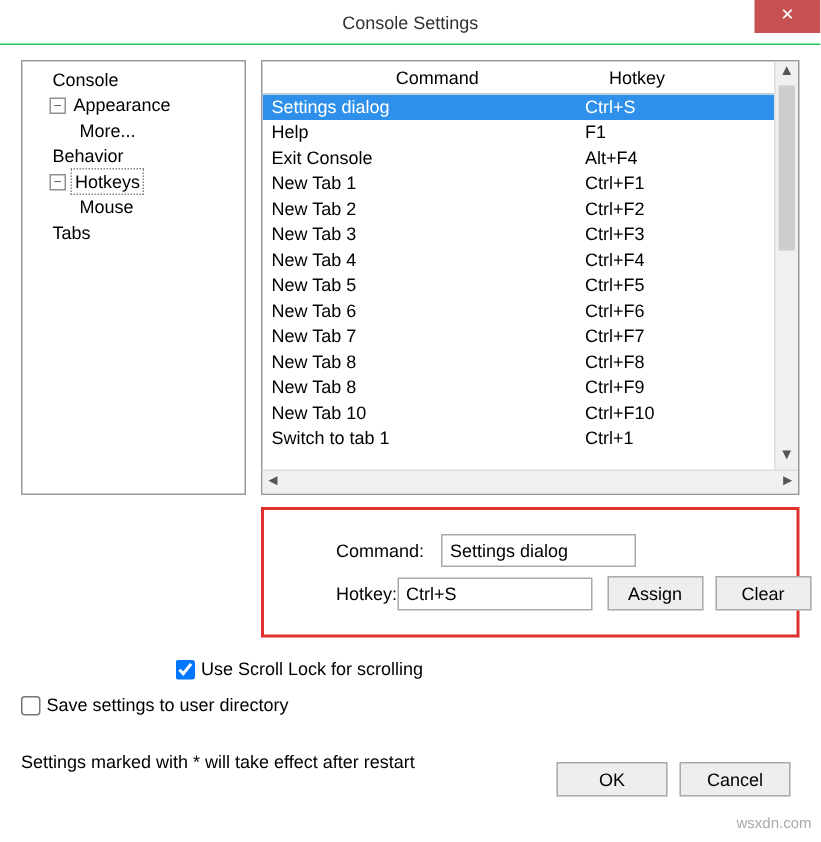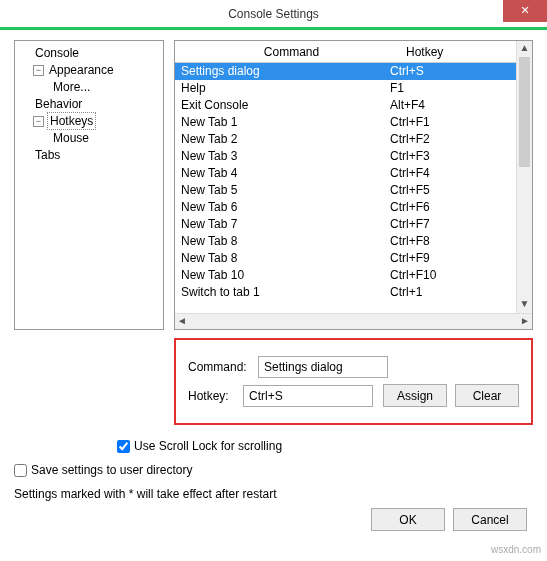--- a/index.html
+++ b/index.html
@@ -8,21 +8,21 @@
       font-size: 12px;
       background: #fff;
       color: #000;
       width: 547px;
       height: 561px;
       position: relative;
     }
     .title-bar {
       background: #fff;
       height: 30px;
-      border-bottom: 3px solid #22c55e;
+      border-bottom: 1px solid #22c55e;
       display: flex;
       align-items: center;
       justify-content: center;
       position: relative;
     }
     .title-text {
       color: #333;
       font-size: 12px;
     }
     .close-btn {
@@ -145,21 +145,21 @@
       margin-left: 160px;
       margin-top: 8px;
       border: 2px solid #e03030;
       padding: 10px 12px;
     }
     .form-row {
       display: flex;
       align-items: center;
       margin: 6px 0;
     }
-    .form-label { width: 70px; }
+    .form-label { width: 70px; margin-left: 36px; }
     .textbox {
       border: 1px solid #aaa;
       height: 22px;
       padding: 2px 5px;
       font-family: inherit;
       font-size: 12px;
       background: #fff;
     }
     .btn {
       height: 23px;
@@ -178,21 +178,21 @@
       align-items: center;
       gap: 4px;
     }
     .save-settings-row {
       margin-top: 10px;
       display: flex;
       align-items: center;
       gap: 4px;
     }
     .restart-note {
-      margin-top: 10px;
+      margin-top: 24px;
     }
     .dialog-buttons {
       position: absolute;
       right: 20px;
       bottom: 30px;
       display: flex;
       gap: 8px;
     }
     .dialog-buttons .btn { min-width: 74px; }
     .watermark {

